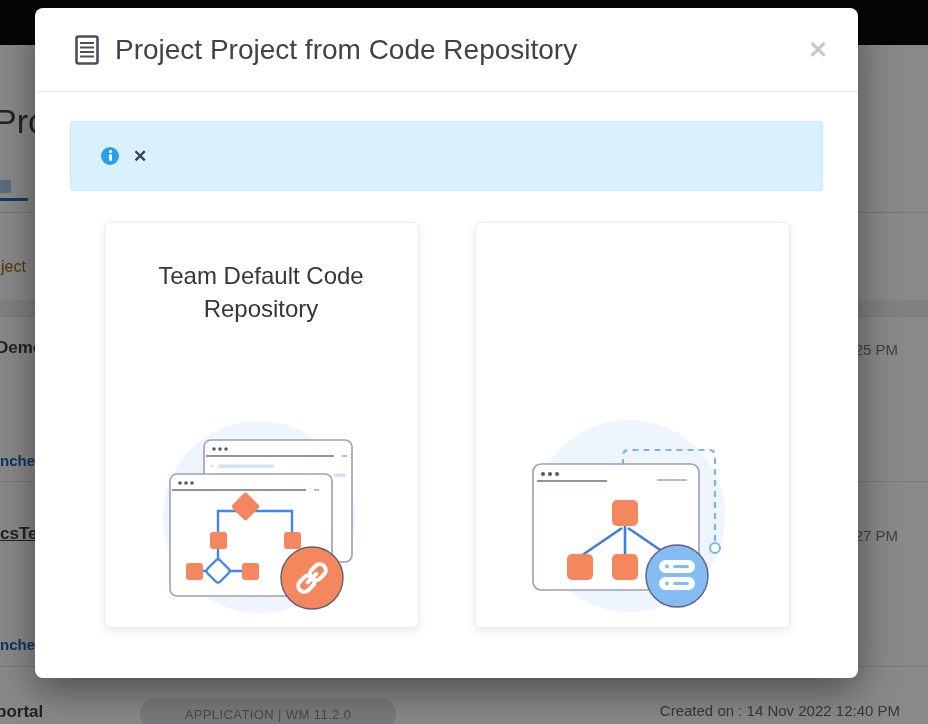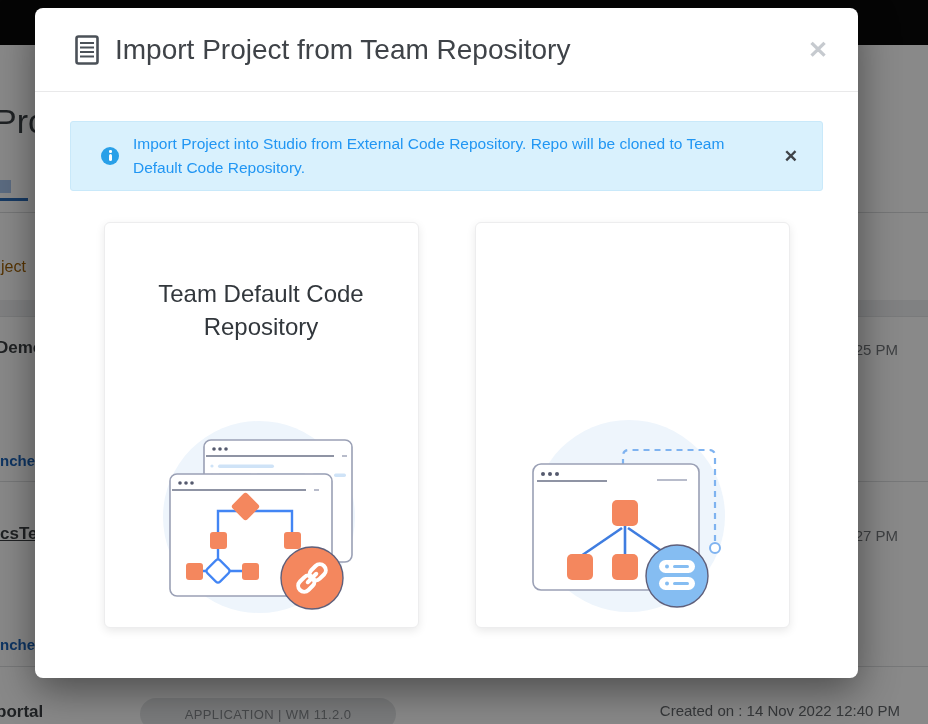--- a/index.html
+++ b/index.html
@@ -42,21 +42,21 @@
   .info-icon { width:18px; height:18px; border-radius:50%; background:#29a0e8; margin:0 14px 0 30px;
                position:relative; flex:0 0 auto; }
   .info-icon .dot { position:absolute; left:8px; top:3px; width:2.5px; height:2.5px; background:#fff; border-radius:50%; }
   .info-icon .stem { position:absolute; left:7.8px; top:7px; width:3px; height:7px; background:#fff; border-radius:1.5px; }
   .alert-text { font-size:15.5px; color:#2196f3; line-height:24px; flex:1; padding-right:40px; }
   .alert-close { font-size:17px; font-weight:bold; color:#3f4348; margin-right:24px; cursor:pointer; }
 
   .cards { position:absolute; left:0; top:214px; width:823px; display:flex; justify-content:center; gap:56px; }
   .card { width:315px; height:406px; background:#fff; border:1px solid #ededee; border-radius:6px;
           box-shadow:0 3px 10px rgba(0,0,0,0.09); display:flex; flex-direction:column; align-items:center; cursor:pointer; }
-  .card-title { margin-top:54px; padding:0 40px; font-size:24px; line-height:33px; color:#32373c; text-align:center; }
+  .card-title { margin-top:36px; padding:0 40px; font-size:24px; line-height:33px; color:#32373c; text-align:center; }
   .card-illo { margin-top:auto; margin-bottom:8px; }
 </style>
 </head>
 <body>
 
 <div class="page">
   <div class="topbar"></div>
   <div class="pg-title">Pro</div>
   <div class="tab-frag"></div>
   <div class="tab-underline"></div>
@@ -84,30 +84,29 @@
 <div class="modal">
 
   <div class="m-header">
     <svg class="doc-icon" viewBox="0 0 24 30">
       <rect x="1.5" y="1.5" width="21" height="27" rx="2" fill="none" stroke="#4b5158" stroke-width="2.6"></rect>
       <line x1="5" y1="8" x2="19" y2="8" stroke="#4b5158" stroke-width="2"></line>
       <line x1="5" y1="12.5" x2="19" y2="12.5" stroke="#4b5158" stroke-width="2"></line>
       <line x1="5" y1="17" x2="19" y2="17" stroke="#4b5158" stroke-width="2"></line>
       <line x1="5" y1="21.5" x2="19" y2="21.5" stroke="#4b5158" stroke-width="2"></line>
     </svg>
-    <div class="m-title">Import Project from Team Repository</div>
+    <div class="m-title">Project Project from Code Repository</div>
     <div class="m-close">✕</div>
   </div>
 
   <div class="alert">
     <span class="info-icon">
         <span class="dot"></span>
         <span class="stem"></span>
       </span>
-    <div class="alert-text">Import Project into Studio from External Code Repository. Repo will be cloned to Team Default Code Repository.</div>
     <div class="alert-close">✕</div>
   </div>
 
   <div class="cards">
 
     <div class="card">
       <div class="card-title">Team Default Code Repository</div>
       <svg class="card-illo" width="230" height="205" viewBox="0 0 230 205">
         <circle cx="113" cy="103" r="96" fill="#eef5fc"></circle>
 

